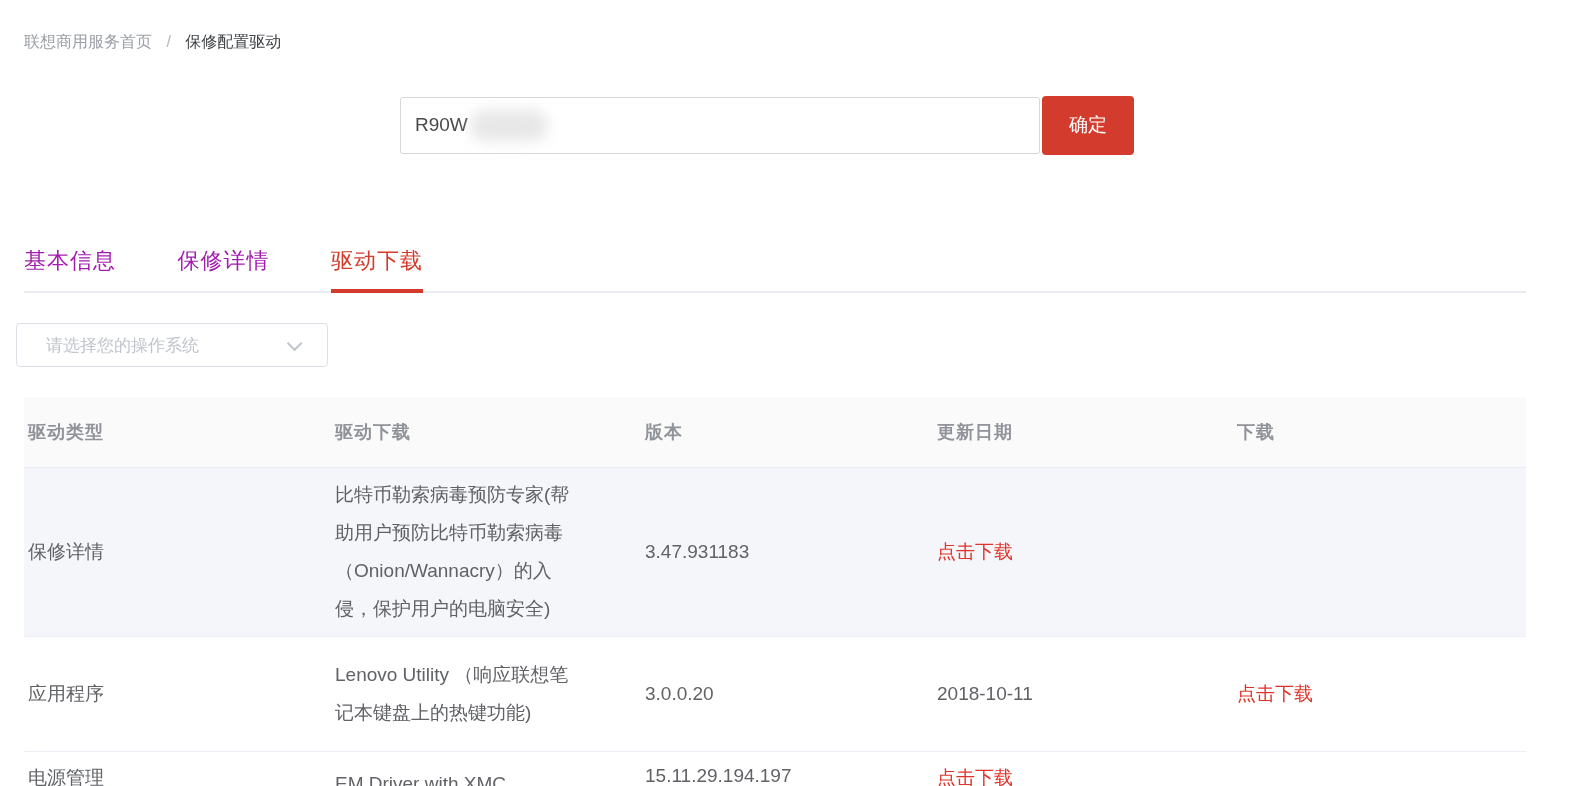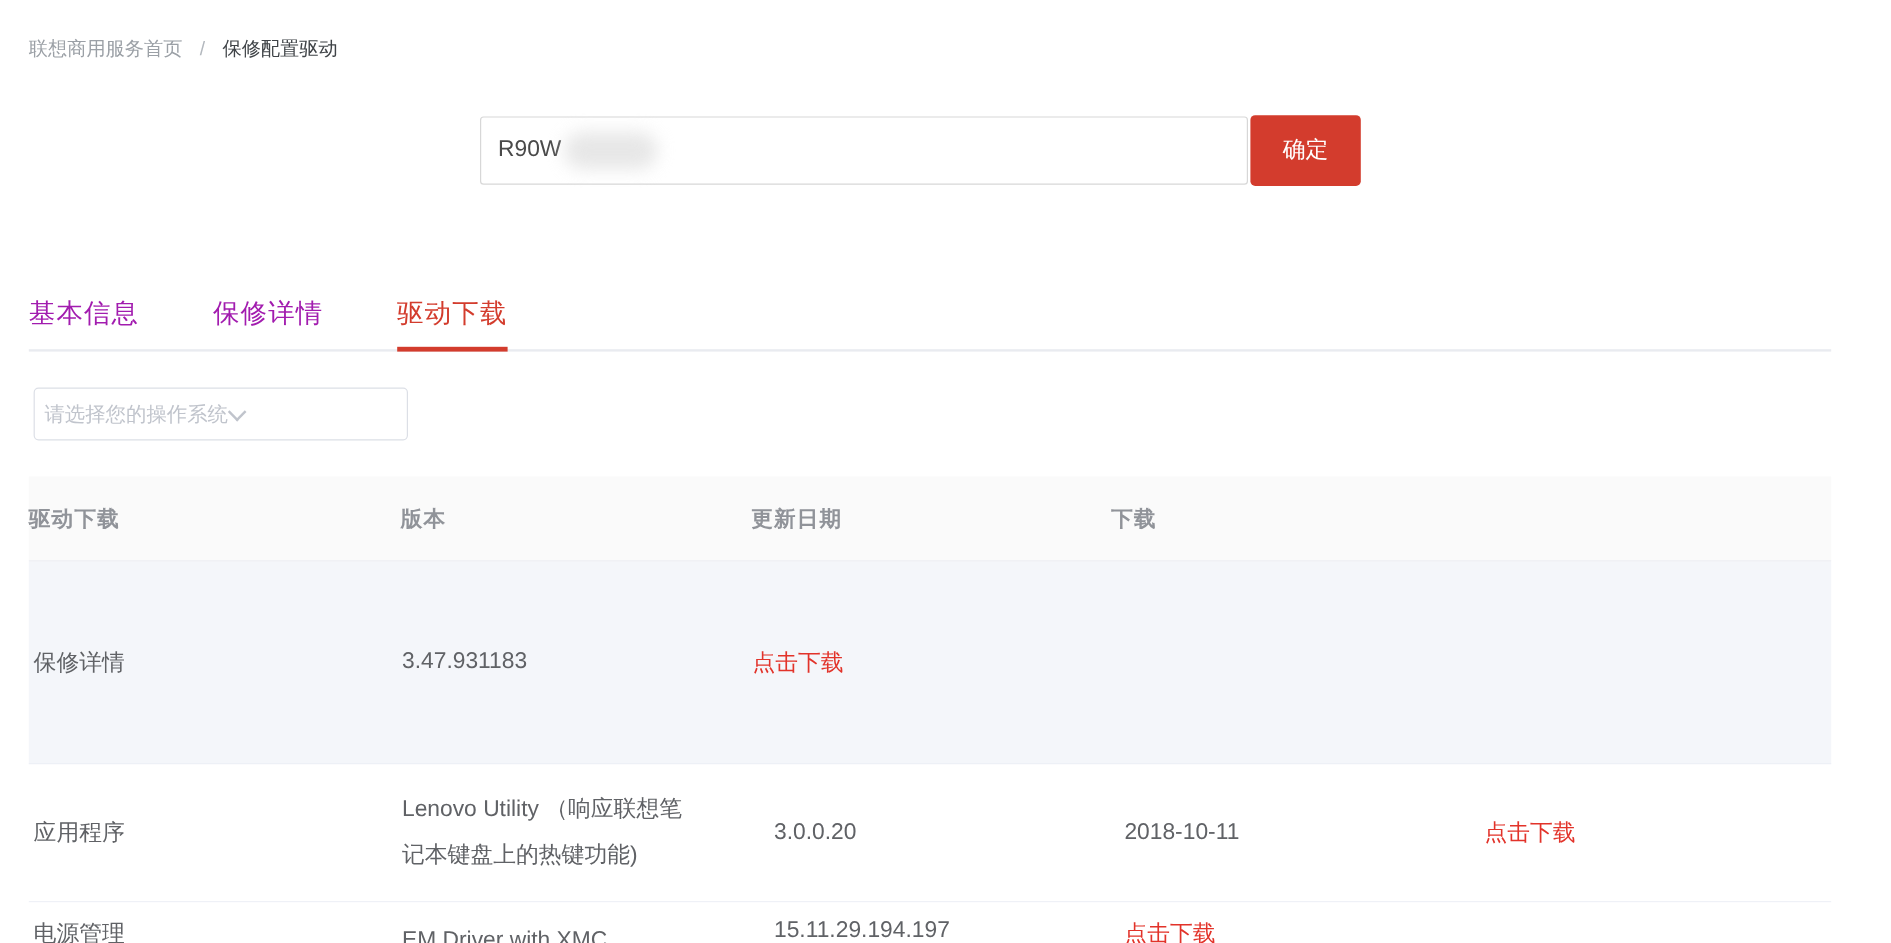--- a/index.html
+++ b/index.html
@@ -30,23 +30,23 @@
 
   
   .tabs{margin:91px 0 0 24px;width:1502px;border-bottom:2px solid #e9ebf0;}
   .tab{position:relative;display:inline-block;margin-right:57px;padding-bottom:15px;
     font-size:22px;letter-spacing:1px;color:#a21caf;cursor:pointer;}
   .tab.active{color:var(--brand-red);}
   .tab.active::after{content:"";position:absolute;left:0;right:0;bottom:-2px;height:4px;
     background:var(--brand-red);}
 
   
-  .os-select{margin:30px 0 0 28px;width:312px;height:44px;border:1px solid #dcdfe6;
-    border-radius:4px;display:flex;align-items:center;
-    padding:0 8px;cursor:pointer;}
+  .os-select{margin:30px 0 0 16px;width:312px;height:44px;border:1px solid #dcdfe6;
+    border-radius:4px;display:flex;align-items:center;justify-content:space-between;
+    padding:0 29px;cursor:pointer;}
   .os-placeholder{color:#c0c4cc;font-size:17px;}
   .chevron{width:11px;height:11px;border-right:2px solid #c0c4cc;border-bottom:2px solid #c0c4cc;
     transform:rotate(45deg) translateY(-3px);}
 
   
   .drv-table{margin:30px 0 0 24px;width:1502px;font-size:19px;}
   .t-row{display:flex;align-items:center;border-bottom:1px solid #ebeef5;}
   .t-head{height:71px;background:#fafafa;font-weight:bold;font-size:18px;
     letter-spacing:1px;color:#909399;border-bottom:1px solid #e9ecf2;}
   .c1{width:311px;padding-left:4px;}
@@ -84,28 +84,32 @@
   <span class="tab active">驱动下载</span>
 </div>
 
 <div class="os-select">
   <span class="os-placeholder">请选择您的操作系统</span>
   <span class="chevron"></span>
 </div>
 
 <div class="drv-table">
   <div class="t-row t-head">
+    <div class="c1">驱动类型</div>
     <div class="c2">驱动下载</div>
     <div class="c3">版本</div>
     <div class="c4">更新日期</div>
     <div class="c5">下载</div>
   </div>
 
   <div class="t-row row-1">
     <div class="c1 cell">保修详情</div>
+    <div class="c2 cell name-cell">
+      <span class="name-text">比特币勒索病毒预防专家(帮助用户预防比特币勒索病毒（Onion/Wannacry）的入侵，保护用户的电脑安全)</span>
+    </div>
     <div class="c3 cell">3.47.931183</div>
     <div class="c5"><a class="dl-link">点击下载</a></div>
   </div>
 
   <div class="t-row row-2">
     <div class="c1 cell">应用程序</div>
     <div class="c2 cell name-cell">
       <span class="name-text">Lenovo Utility （响应联想笔记本键盘上的热键功能)</span>
     </div>
     <div class="c3 cell">3.0.0.20</div>

